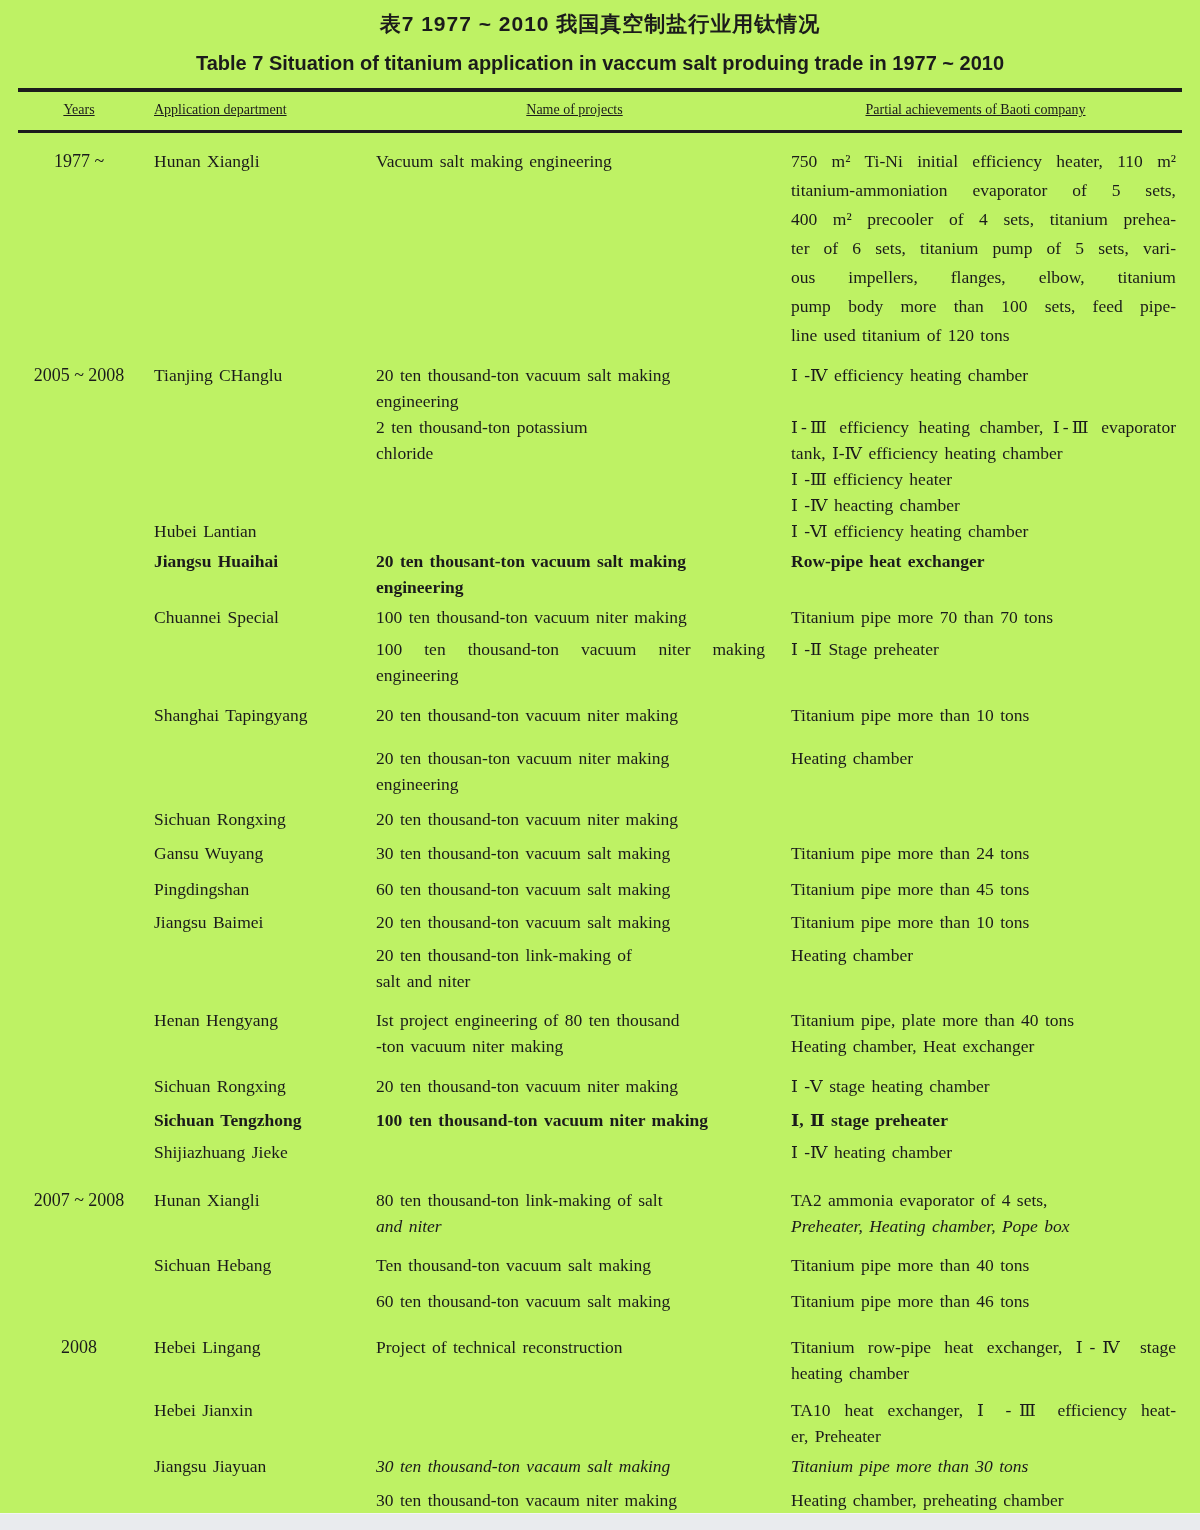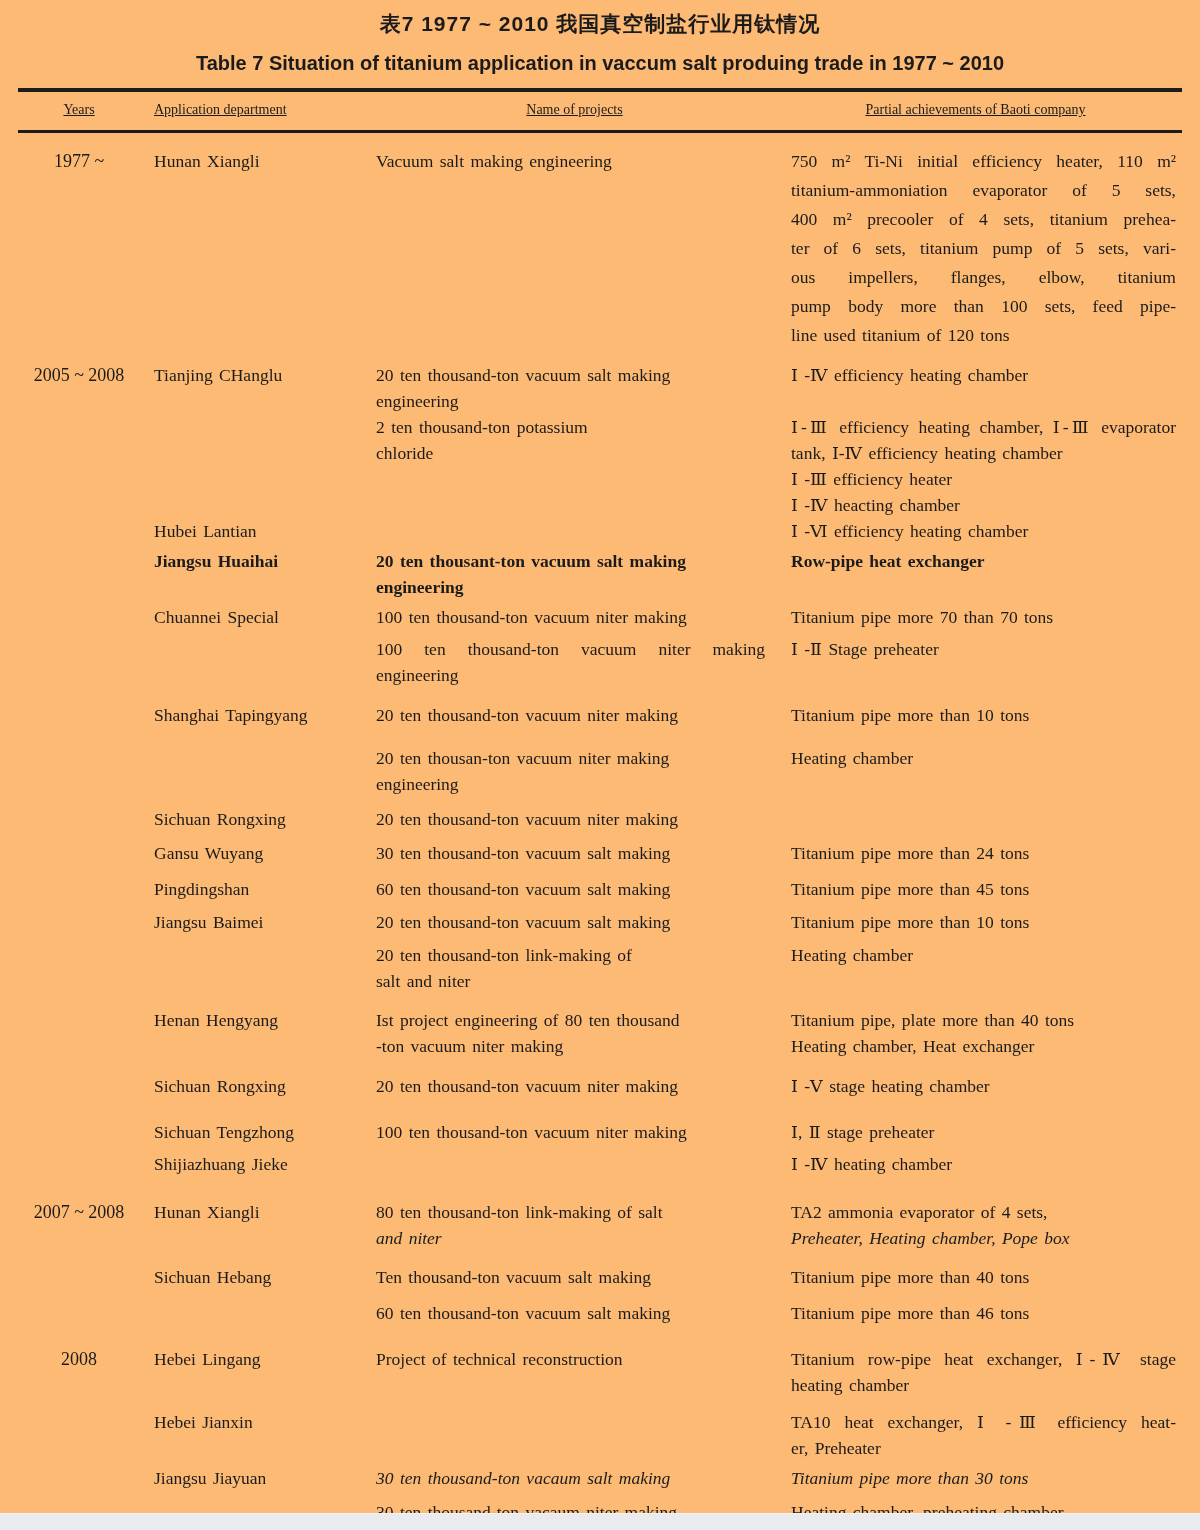--- a/index.html
+++ b/index.html
@@ -1,19 +1,19 @@
 <!DOCTYPE html>
 <html><head>
 <meta charset="utf-8">
 <style>
   html,body{margin:0;padding:0;background:#ffffff;}
   .page{
     position:relative;
     width:1200px;height:1530px;
-    background:#fdba74;
+    background:#bef264;
     color:#1b1b1b;
     font-family:"Liberation Serif","DejaVu Serif",serif;
     overflow:hidden;
   }
   .title-cn{
     padding-top:10px;
     text-align:center;
     font-family:"Liberation Sans","DejaVu Sans",sans-serif;
     font-weight:bold;
     font-size:21px;
@@ -247,21 +247,21 @@
       <div class="grid row" style="margin-top: 14px;">
         <div class="c-years"></div>
         <div class="c-dept">Sichuan Rongxing</div>
         <div class="c-proj">
           <div class="line">20 ten thousand-ton vacuum niter making</div>
         </div>
         <div class="c-ach">
           <div class="line">Ⅰ -Ⅴ stage heating chamber</div>
         </div>
       </div>
-      <div class="grid row" style="margin-top: 20px;">
+      <div class="grid row" style="margin-top: 8px; font-weight: bold;">
         <div class="c-years"></div>
         <div class="c-dept">Sichuan Tengzhong</div>
         <div class="c-proj">
           <div class="line">100 ten thousand-ton vacuum niter making</div>
         </div>
         <div class="c-ach">
           <div class="line">Ⅰ, Ⅱ stage preheater</div>
         </div>
       </div>
       <div class="grid row" style="margin-top: 6px;">

